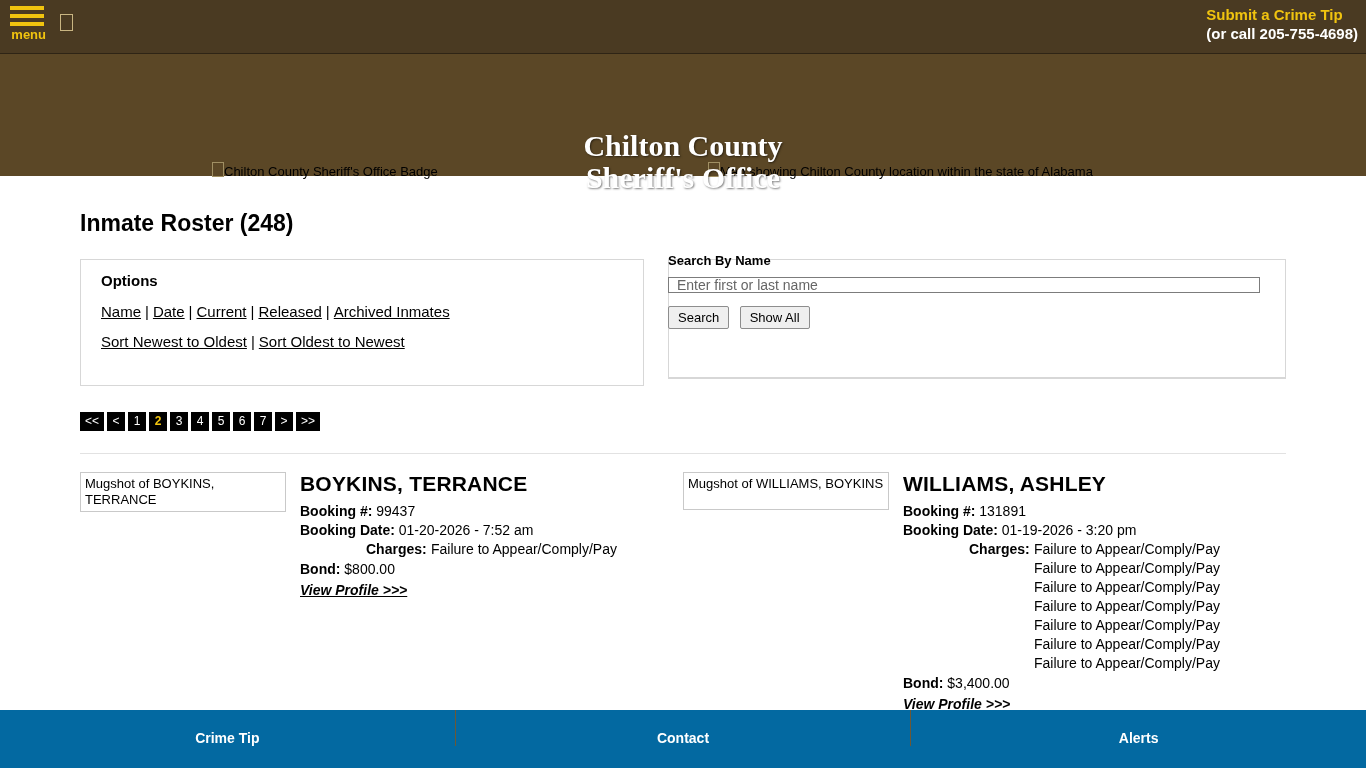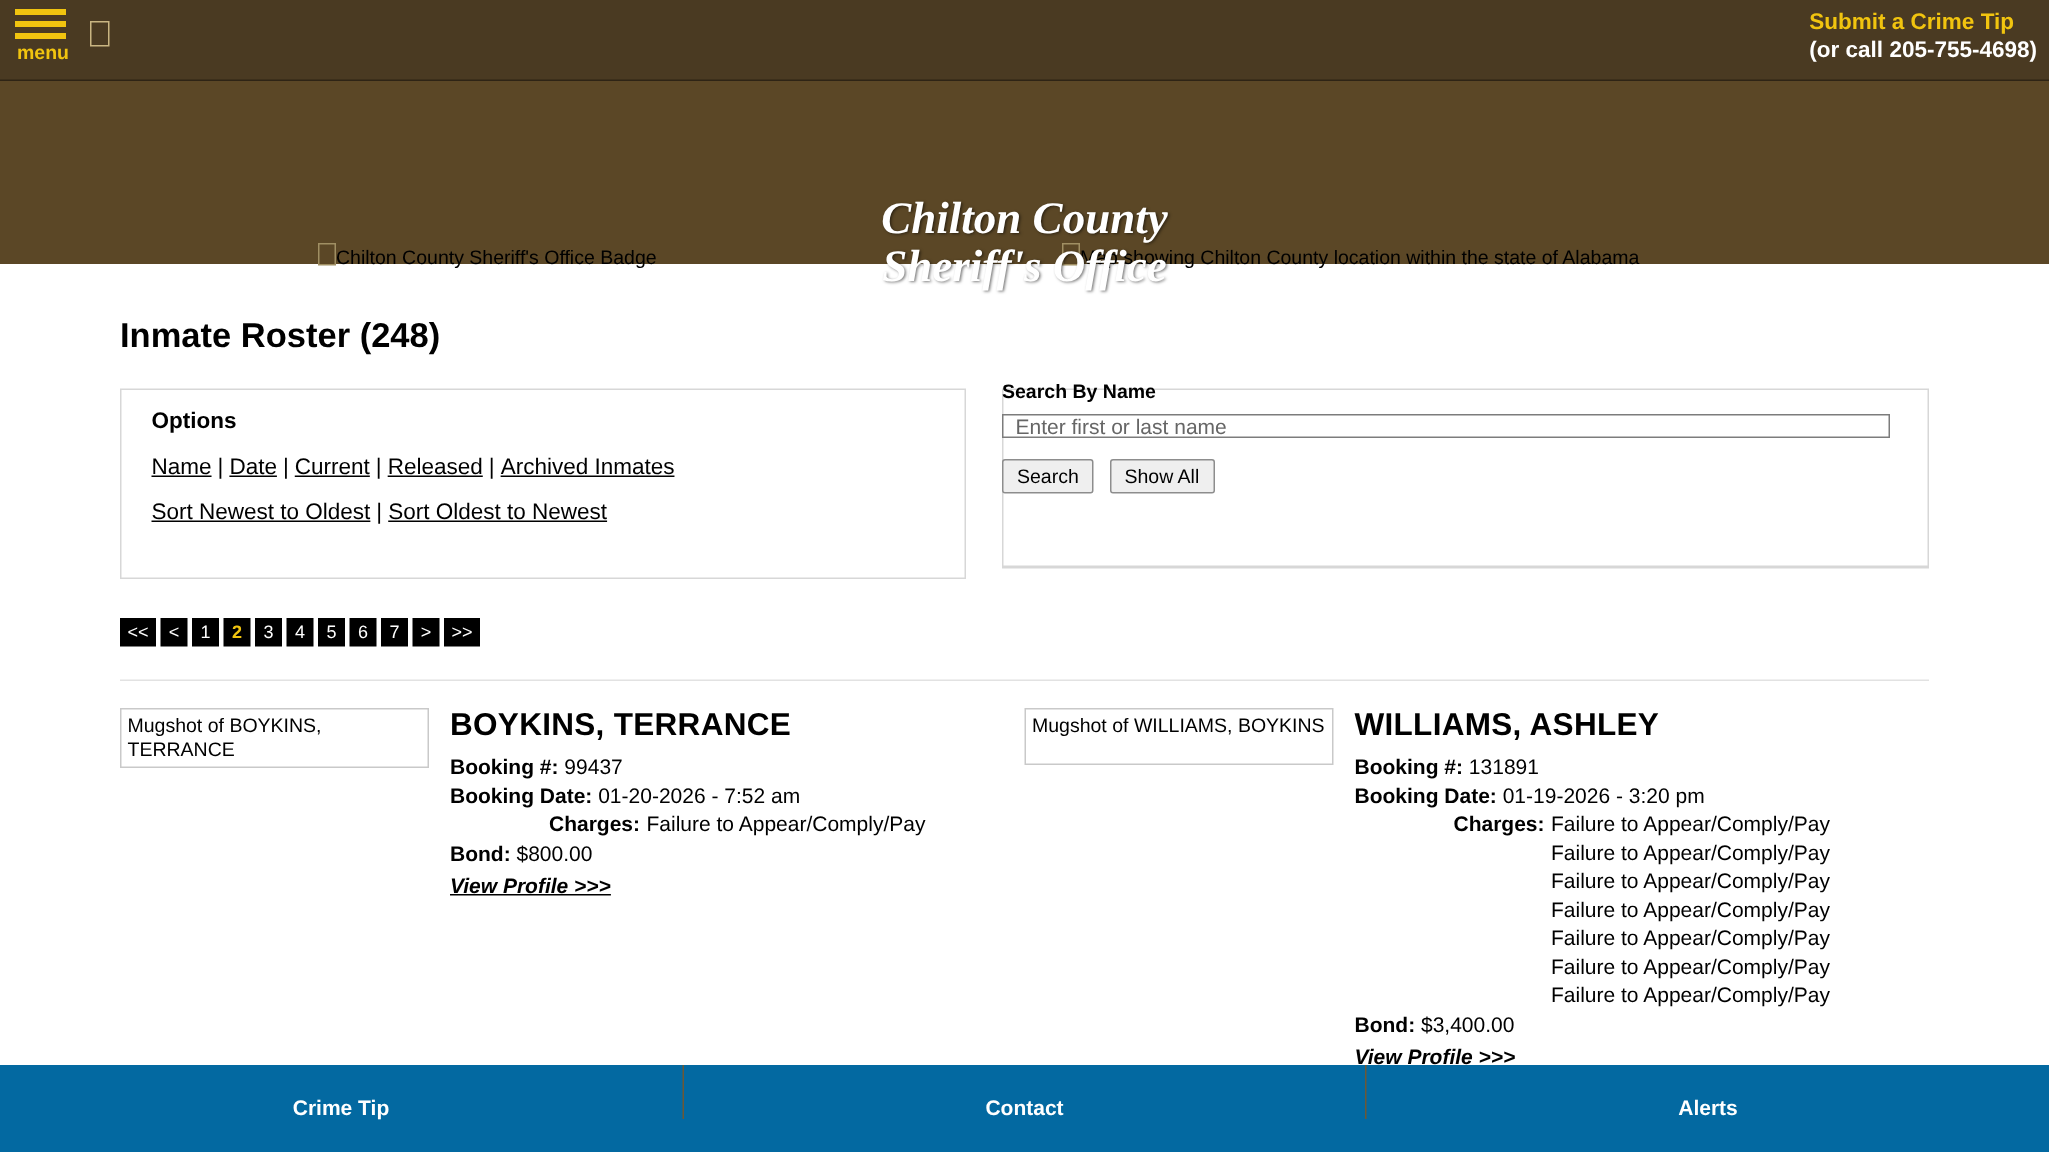--- a/index.html
+++ b/index.html
@@ -117,21 +117,20 @@
   }
   .site-title {
     position: absolute;
     left: 0;
     right: 0;
     top: 76px;
     text-align: center;
     color: #ffffff;
     font-family: "Liberation Serif", serif;
     font-weight: bold;
-    font-style: italic;
     font-size: 30px;
     line-height: 32px;
     text-shadow: 1px 1px 2px rgba(0,0,0,.5);
   }
   .site-title .l1 { display: block; }
   .site-title .l2 { display: block; }
   .site-sub {
     position: absolute;
     left: 0;
     right: 0;

